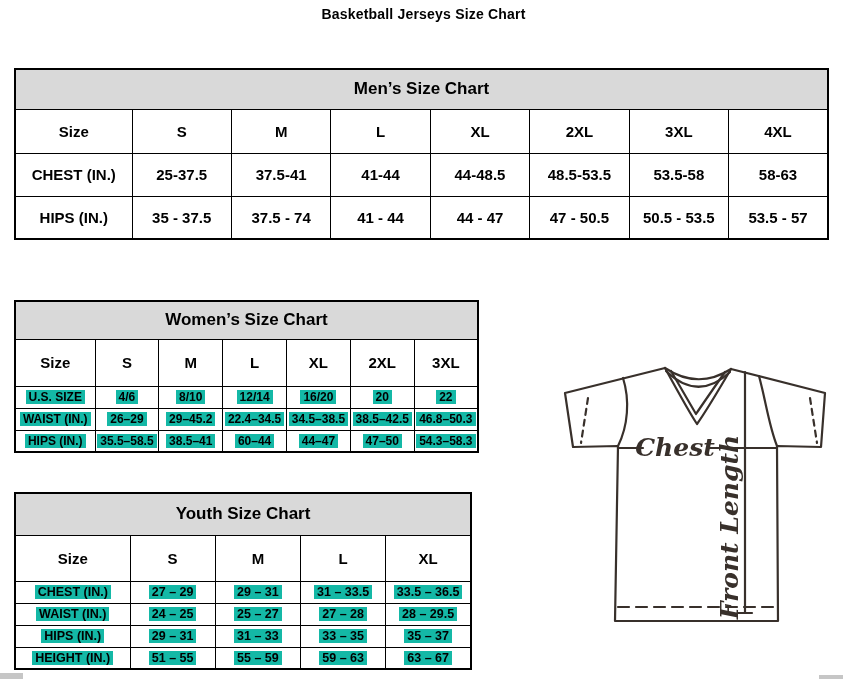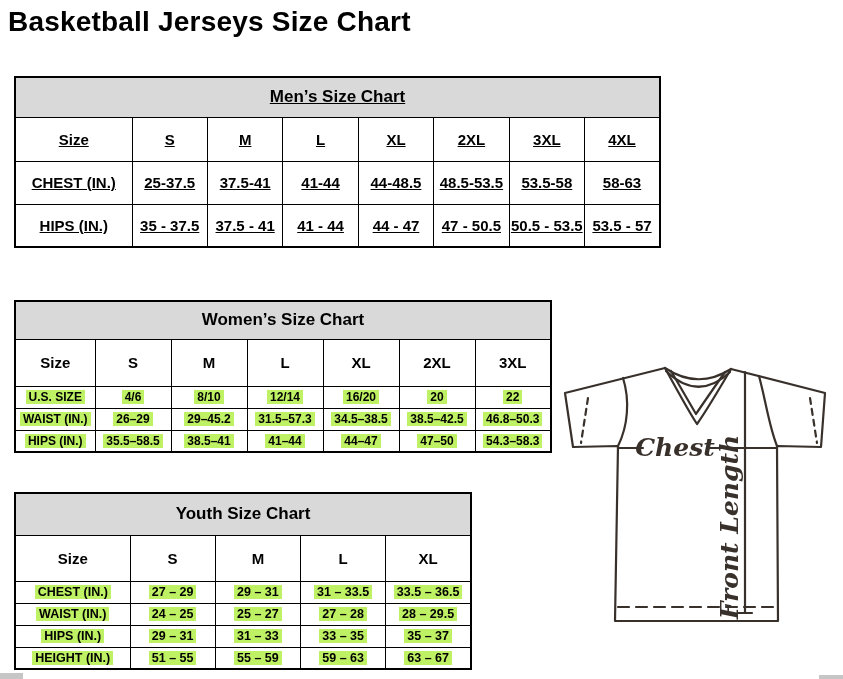--- a/index.html
+++ b/index.html
@@ -1,43 +1,43 @@
 <!DOCTYPE html>
 <html><head>
 <meta charset="utf-8">
 <style>
   html,body{margin:0;padding:0;}
   body{
     width:843px;height:679px;position:relative;background:#ffffff;
     font-family:"Liberation Sans", sans-serif;color:#000;overflow:hidden;
   }
   .page-title{
-    position:absolute;left:8px;top:6px;width:815px;
-    font-size:28px;font-weight:bold;letter-spacing:0.2px;
+    position:absolute;left:16px;top:6px;width:815px;text-align:center;
+    font-size:14px;font-weight:bold;letter-spacing:0.2px;
   }
   table.sizetable{
     position:absolute;border-collapse:collapse;table-layout:fixed;
     border:2px solid #000;background:#fff;text-align:center;font-weight:bold;
   }
   table.sizetable td, table.sizetable th{
     border:1px solid #000;padding:0;vertical-align:middle;overflow:hidden;white-space:nowrap;
   }
   table.sizetable tr.band td{background:#d9d9d9;font-size:17px;border-bottom:1px solid #000;}
-  .hl{background:#bef264;padding:0 3px;}
-  
-  #mens{left:14px;top:76px;width:647px;text-decoration:underline;}
+  .hl{background:#14b8a6;padding:0 3px;}
+  
+  #mens{left:14px;top:68px;width:815px;}
   #mens col.c0{width:117px;}
   #mens tr.band{height:40px;}
   #mens tr.cols{height:44px;}
   #mens tr.data{height:43px;}
   #mens tr.cols th{font-size:15px;}
   #mens tr.data td{font-size:15px;}
   #mens td.rowlabel{font-size:13.5px;}
   
-  #womens{left:14px;top:300px;width:538px;}
+  #womens{left:14px;top:300px;width:465px;}
   #womens col.c0{width:80px;}
   #womens tr.band{height:38px;}
   #womens tr.cols{height:47px;}
   #womens tr.data{height:22px;}
   #womens tr.cols th{font-size:15px;}
   #womens tr.data td{font-size:12px;}
   #womens td.rowlabel{font-size:11.5px;}
   
   #youth{left:14px;top:492px;width:458px;}
   #youth col.c0{width:115px;}
@@ -89,21 +89,21 @@
         <td>37.5-41</td>
         <td>41-44</td>
         <td>44-48.5</td>
         <td>48.5-53.5</td>
         <td>53.5-58</td>
         <td>58-63</td>
       </tr>
       <tr class="data">
         <td class="rowlabel">HIPS (IN.)</td>
         <td>35 - 37.5</td>
-        <td>37.5 - 41</td>
+        <td>37.5 - 74</td>
         <td>41 - 44</td>
         <td>44 - 47</td>
         <td>47 - 50.5</td>
         <td>50.5 - 53.5</td>
         <td>53.5 - 57</td>
       </tr>
     </tbody>
   </table>
 
 <table class="sizetable" id="womens">
@@ -130,30 +130,30 @@
         <td><span class="hl">8/10</span></td>
         <td><span class="hl">12/14</span></td>
         <td><span class="hl">16/20</span></td>
         <td><span class="hl">20</span></td>
         <td><span class="hl">22</span></td>
       </tr>
       <tr class="data">
         <td class="rowlabel"><span class="hl">WAIST (IN.)</span></td>
         <td><span class="hl">26–29</span></td>
         <td><span class="hl">29–45.2</span></td>
-        <td><span class="hl">31.5–57.3</span></td>
+        <td><span class="hl">22.4–34.5</span></td>
         <td><span class="hl">34.5–38.5</span></td>
         <td><span class="hl">38.5–42.5</span></td>
         <td><span class="hl">46.8–50.3</span></td>
       </tr>
       <tr class="data">
         <td class="rowlabel"><span class="hl">HIPS (IN.)</span></td>
         <td><span class="hl">35.5–58.5</span></td>
         <td><span class="hl">38.5–41</span></td>
-        <td><span class="hl">41–44</span></td>
+        <td><span class="hl">60–44</span></td>
         <td><span class="hl">44–47</span></td>
         <td><span class="hl">47–50</span></td>
         <td><span class="hl">54.3–58.3</span></td>
       </tr>
     </tbody>
   </table>
 
 <table class="sizetable" id="youth">
   <colgroup>
       <col class="c0">

